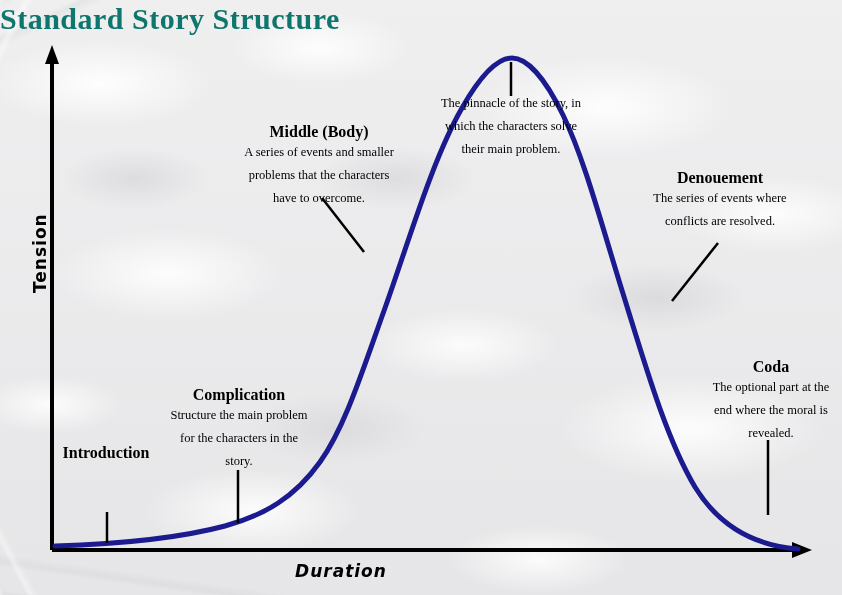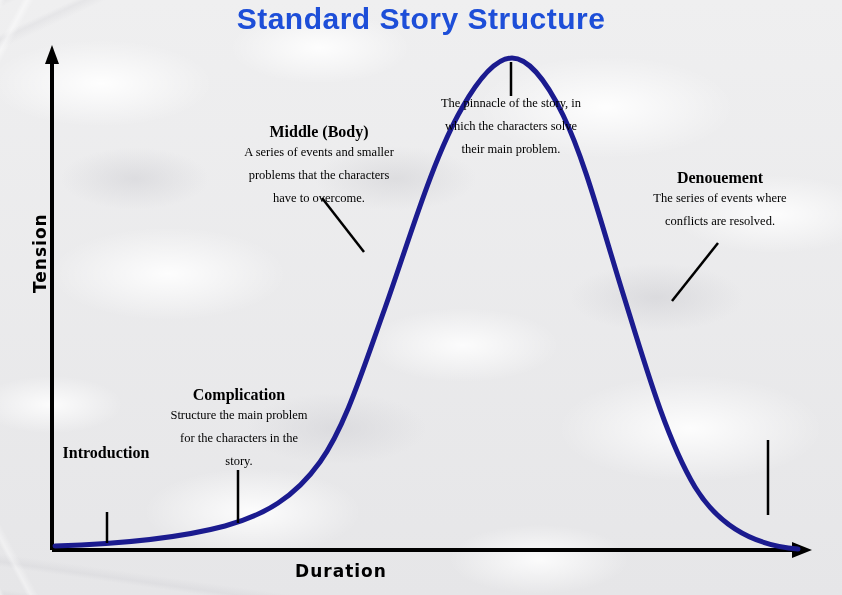--- a/index.html
+++ b/index.html
@@ -50,26 +50,26 @@
     inset: 0;
     width: 842px;
     height: 595px;
   }
 
   .chart-title {
     position: absolute;
     top: 2px;
     left: 0;
     width: 842px;
-    text-align: center;
-    font-family: Liberation Sans, sans-serif;
+    text-align: left;
+    font-family: Liberation Serif, serif;
     font-weight: bold;
     font-size: 30px;
     letter-spacing: 0.5px;
-    color: #1d4ed8;
+    color: #0f766e;
     white-space: nowrap;
   }
 
   .axis-label {
     position: absolute;
     font-family: "DejaVu Sans", sans-serif;
     font-weight: bold;
     font-size: 17px;
     letter-spacing: 1px;
     color: #000000;
@@ -83,20 +83,21 @@
     transform-origin: 50% 50%;
     width: 76px;
     text-align: center;
   }
 
   #xlabel {
     left: 0;
     width: 682px;
     top: 561px;
     text-align: center;
+    font-style: italic;
   }
 
   .annotation {
     position: absolute;
     text-align: center;
     color: #000000;
   }
 
   .annotation .ann-title {
     display: block;
@@ -183,14 +184,18 @@
 
   <div class="annotation" id="ann-climax">
     <span class="ann-body">The pinnacle of the story, in which the characters solve their main problem.</span>
   </div>
 
   <div class="annotation" id="ann-denouement">
     <span class="ann-title">Denouement</span>
     <span class="ann-body">The series of events where conflicts are resolved.</span>
   </div>
 
+  <div class="annotation" id="ann-coda">
+    <span class="ann-title">Coda</span>
+    <span class="ann-body">The optional part at the end where the moral is revealed.</span>
+  </div>
 
 </div>
 
 </body></html>

